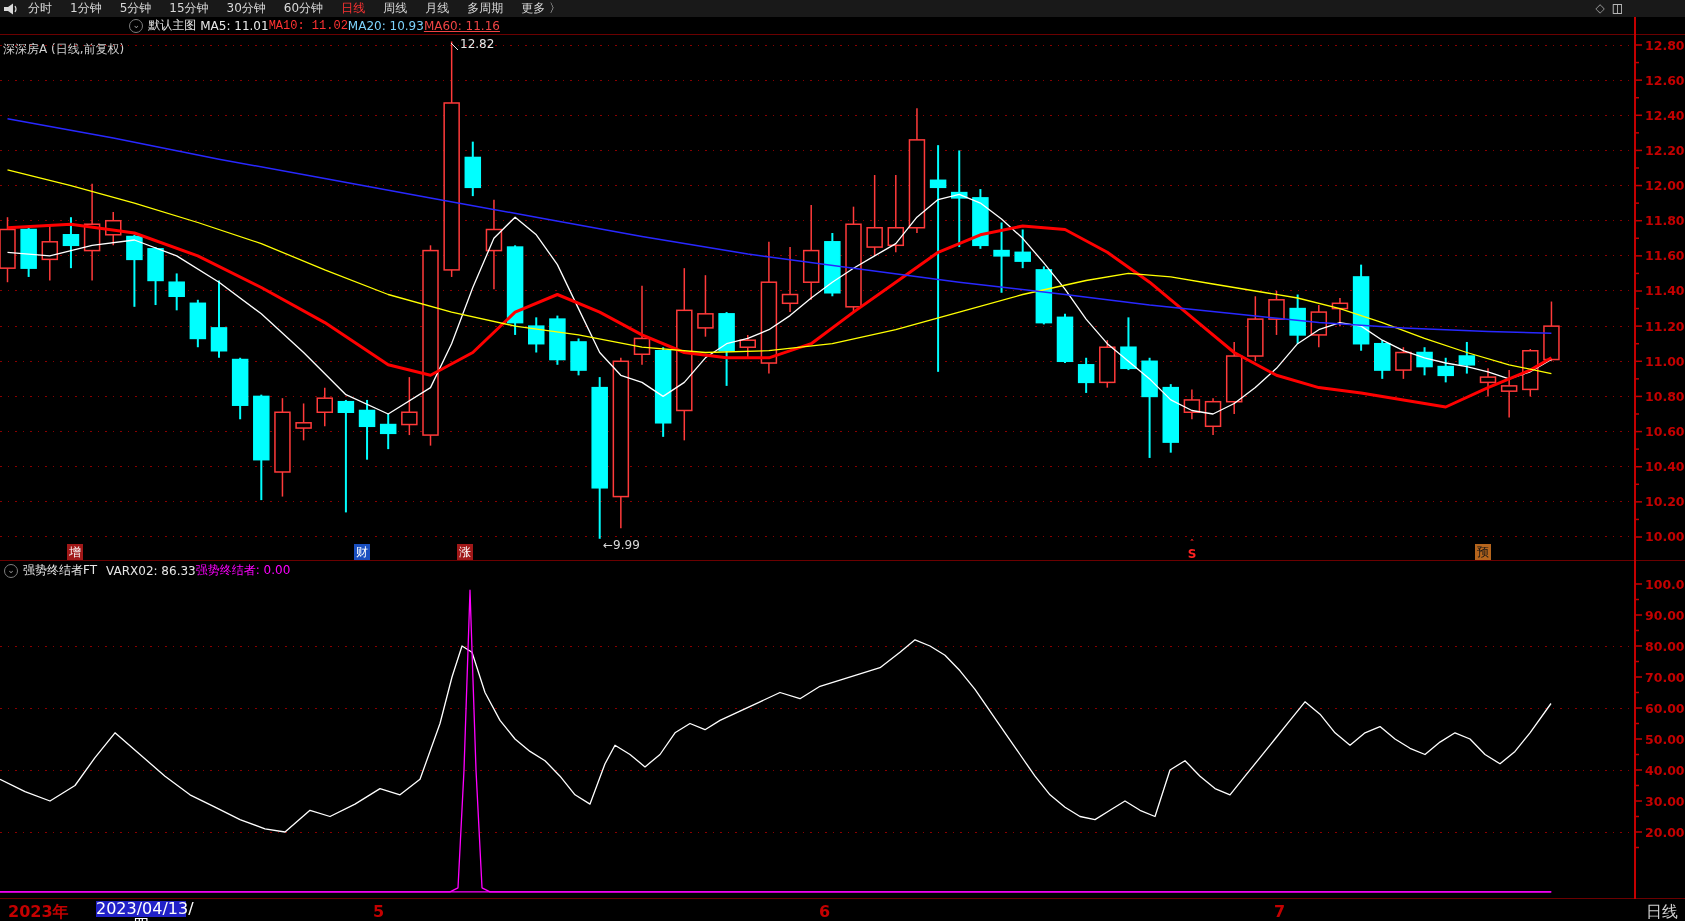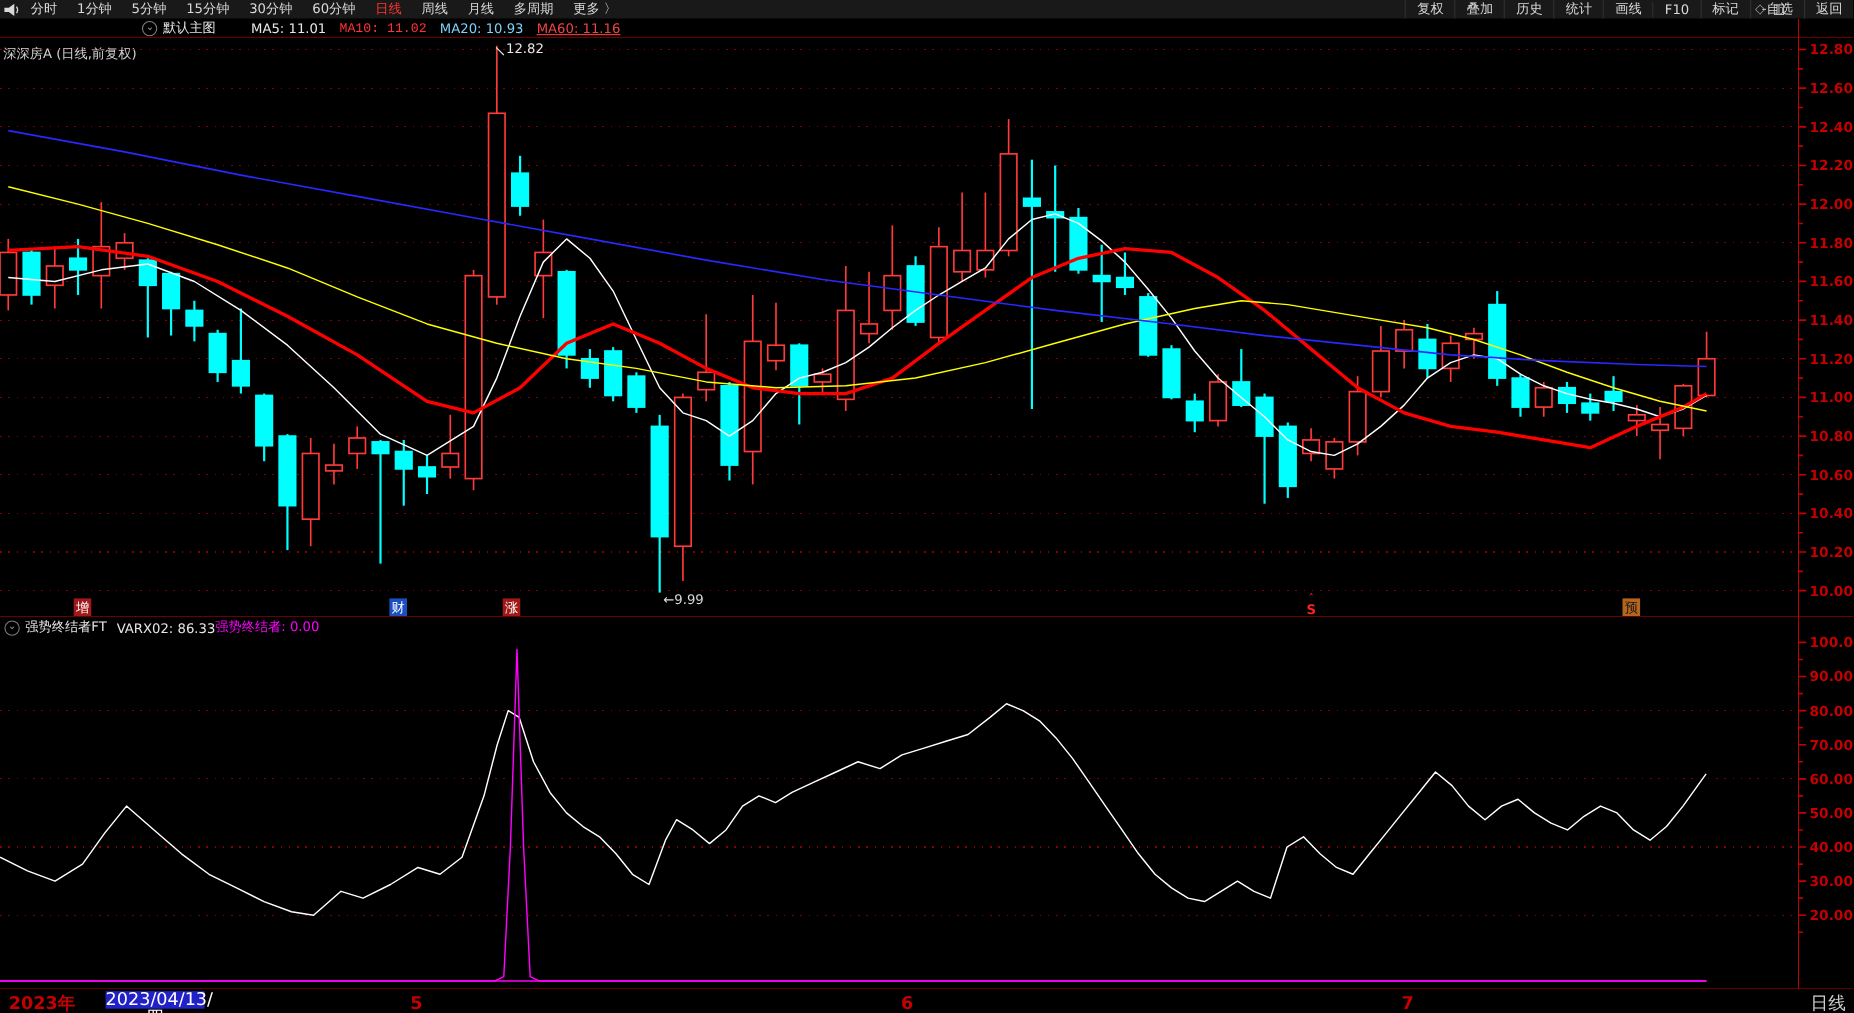--- a/index.html
+++ b/index.html
@@ -13,22 +13,22 @@
   #menu-left .mi.active{color:#ff3232;}
   #menu-right{margin-left:auto;display:flex;align-items:center;}
   #menu-right .mi{padding:0 10px;border-left:1px solid #303030;white-space:nowrap;}
   #horn{width:16px;height:12px;margin-left:3px;}
   
   #chartheader{position:absolute;left:0;top:17px;width:1685px;height:17px;background:#000;
     display:flex;align-items:center;font-size:12px;color:#d2d2d2;}
   #chartheader .sym{margin-left:3px;color:#d2d2d2;margin-top:48px;}
   .circ-icon{display:inline-block;width:12px;height:12px;border:1px solid #7d7d7d;border-radius:50%;
     color:#9a9a9a;font-size:9px;line-height:10px;text-align:center;margin:0 5px;}
-  #chartheader .mset{margin-right:20px;color:#e4e4e4;}
-  #chartheader .mav{margin-left:12px;white-space:nowrap;}
+  #chartheader .mset{margin-right:4px;color:#e4e4e4;}
+  #chartheader .mav{white-space:nowrap;}
   #corner-icons{position:absolute;right:62px;top:1px;display:flex;gap:7px;color:#9a9a9a;font-size:12px;}
   #corner-icons .ci2{color:#e0e0e0;}
   
   #cv{position:absolute;left:0;top:0;}
   
   .evmark{position:absolute;width:16px;height:16px;font-size:12px;line-height:16px;text-align:center;}
   .evcaret{position:absolute;width:16px;text-align:center;font-size:10px;line-height:7px;}
   
   #indheader{position:absolute;left:0;top:562px;width:1630px;height:17px;display:flex;
     align-items:center;font-size:12px;color:#e6e6e6;background:transparent;}
@@ -57,31 +57,20 @@
         <span class="mi">1分钟</span>
         <span class="mi">5分钟</span>
         <span class="mi">15分钟</span>
         <span class="mi">30分钟</span>
         <span class="mi">60分钟</span>
         <span class="mi active">日线</span>
         <span class="mi">周线</span>
         <span class="mi">月线</span>
         <span class="mi">多周期</span>
         <span class="mi">更多 〉</span>
-      </div>
-    <div id="menu-right">
-        <span class="mi">复权</span>
-        <span class="mi">叠加</span>
-        <span class="mi">历史</span>
-        <span class="mi">统计</span>
-        <span class="mi">画线</span>
-        <span class="mi">F10</span>
-        <span class="mi">标记</span>
-        <span class="mi">-自选</span>
-        <span class="mi">返回</span>
       </div>
   </div>
 
   <div id="chartheader">
     <span class="sym">深深房A (日线,前复权)</span>
     <span class="circ-icon">⌄</span>
     <span class="mset">默认主图</span>
     <span id="ma-values" style="display:flex;">
         <span class="mav" style="color: rgb(232, 232, 232);">MA5: 11.01</span>
         <span class="mav" style="color: rgb(255, 50, 50); font-family: Liberation Mono, monospace;">MA10: 11.02</span>

